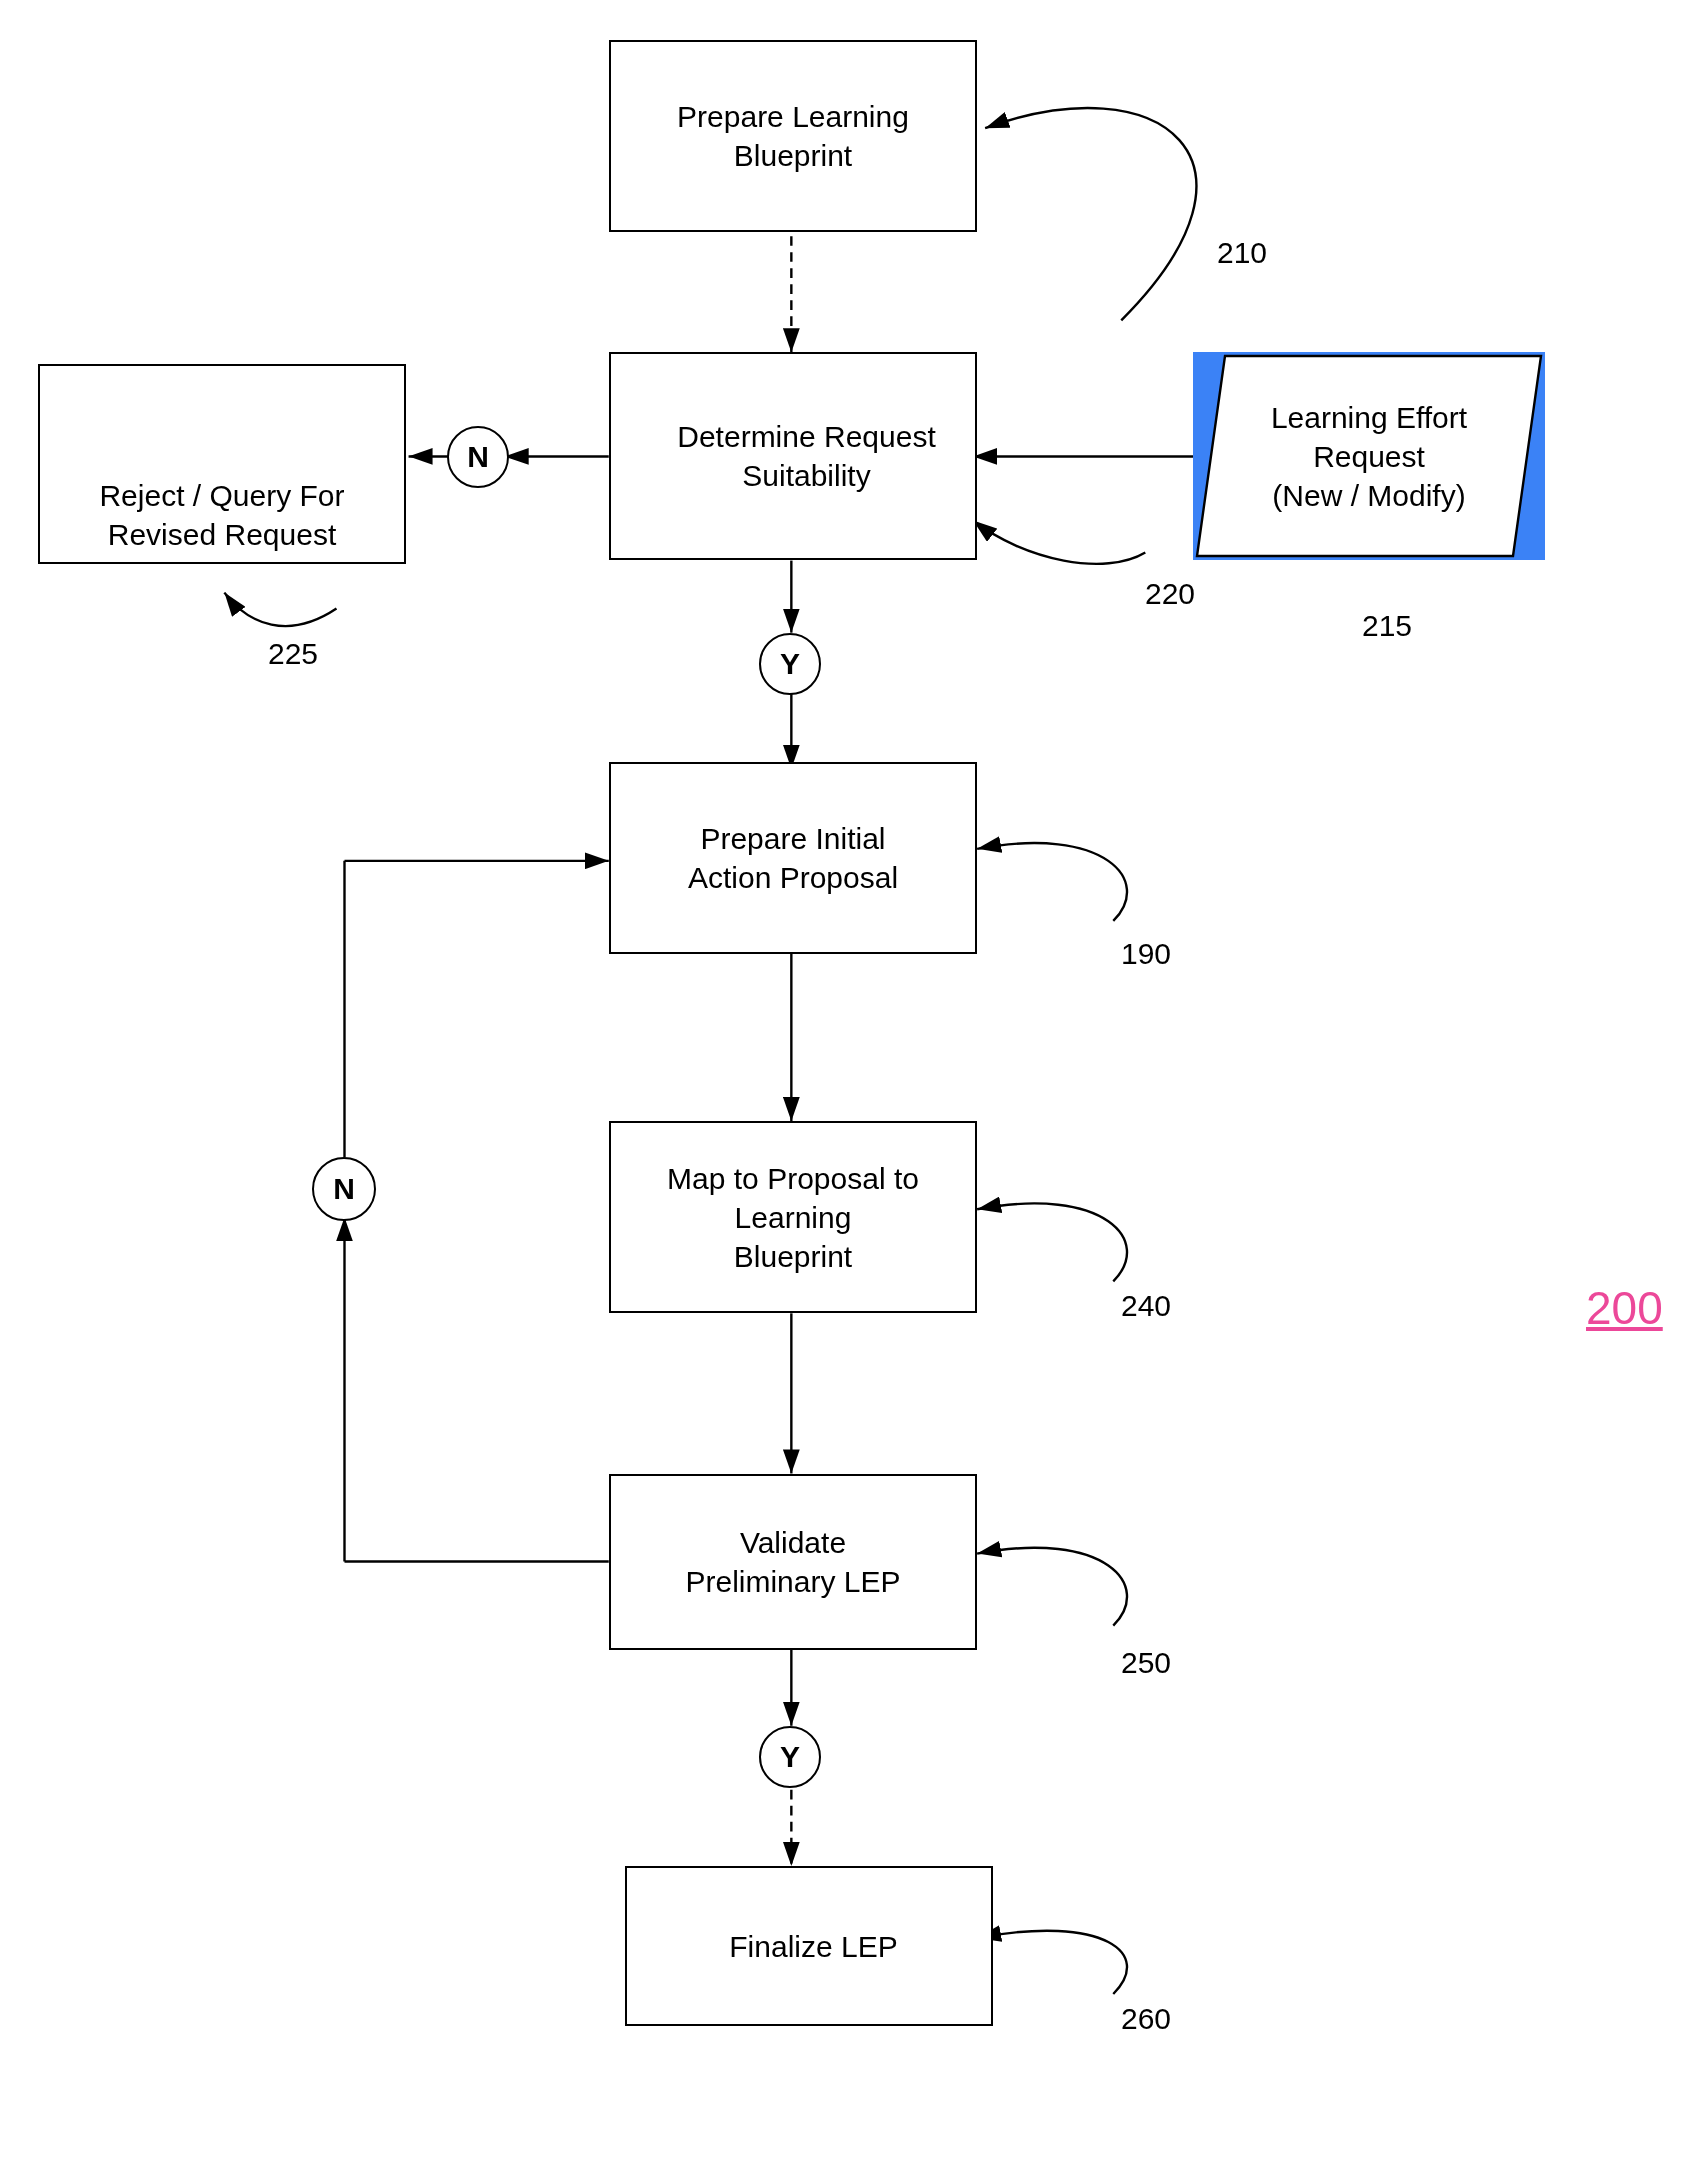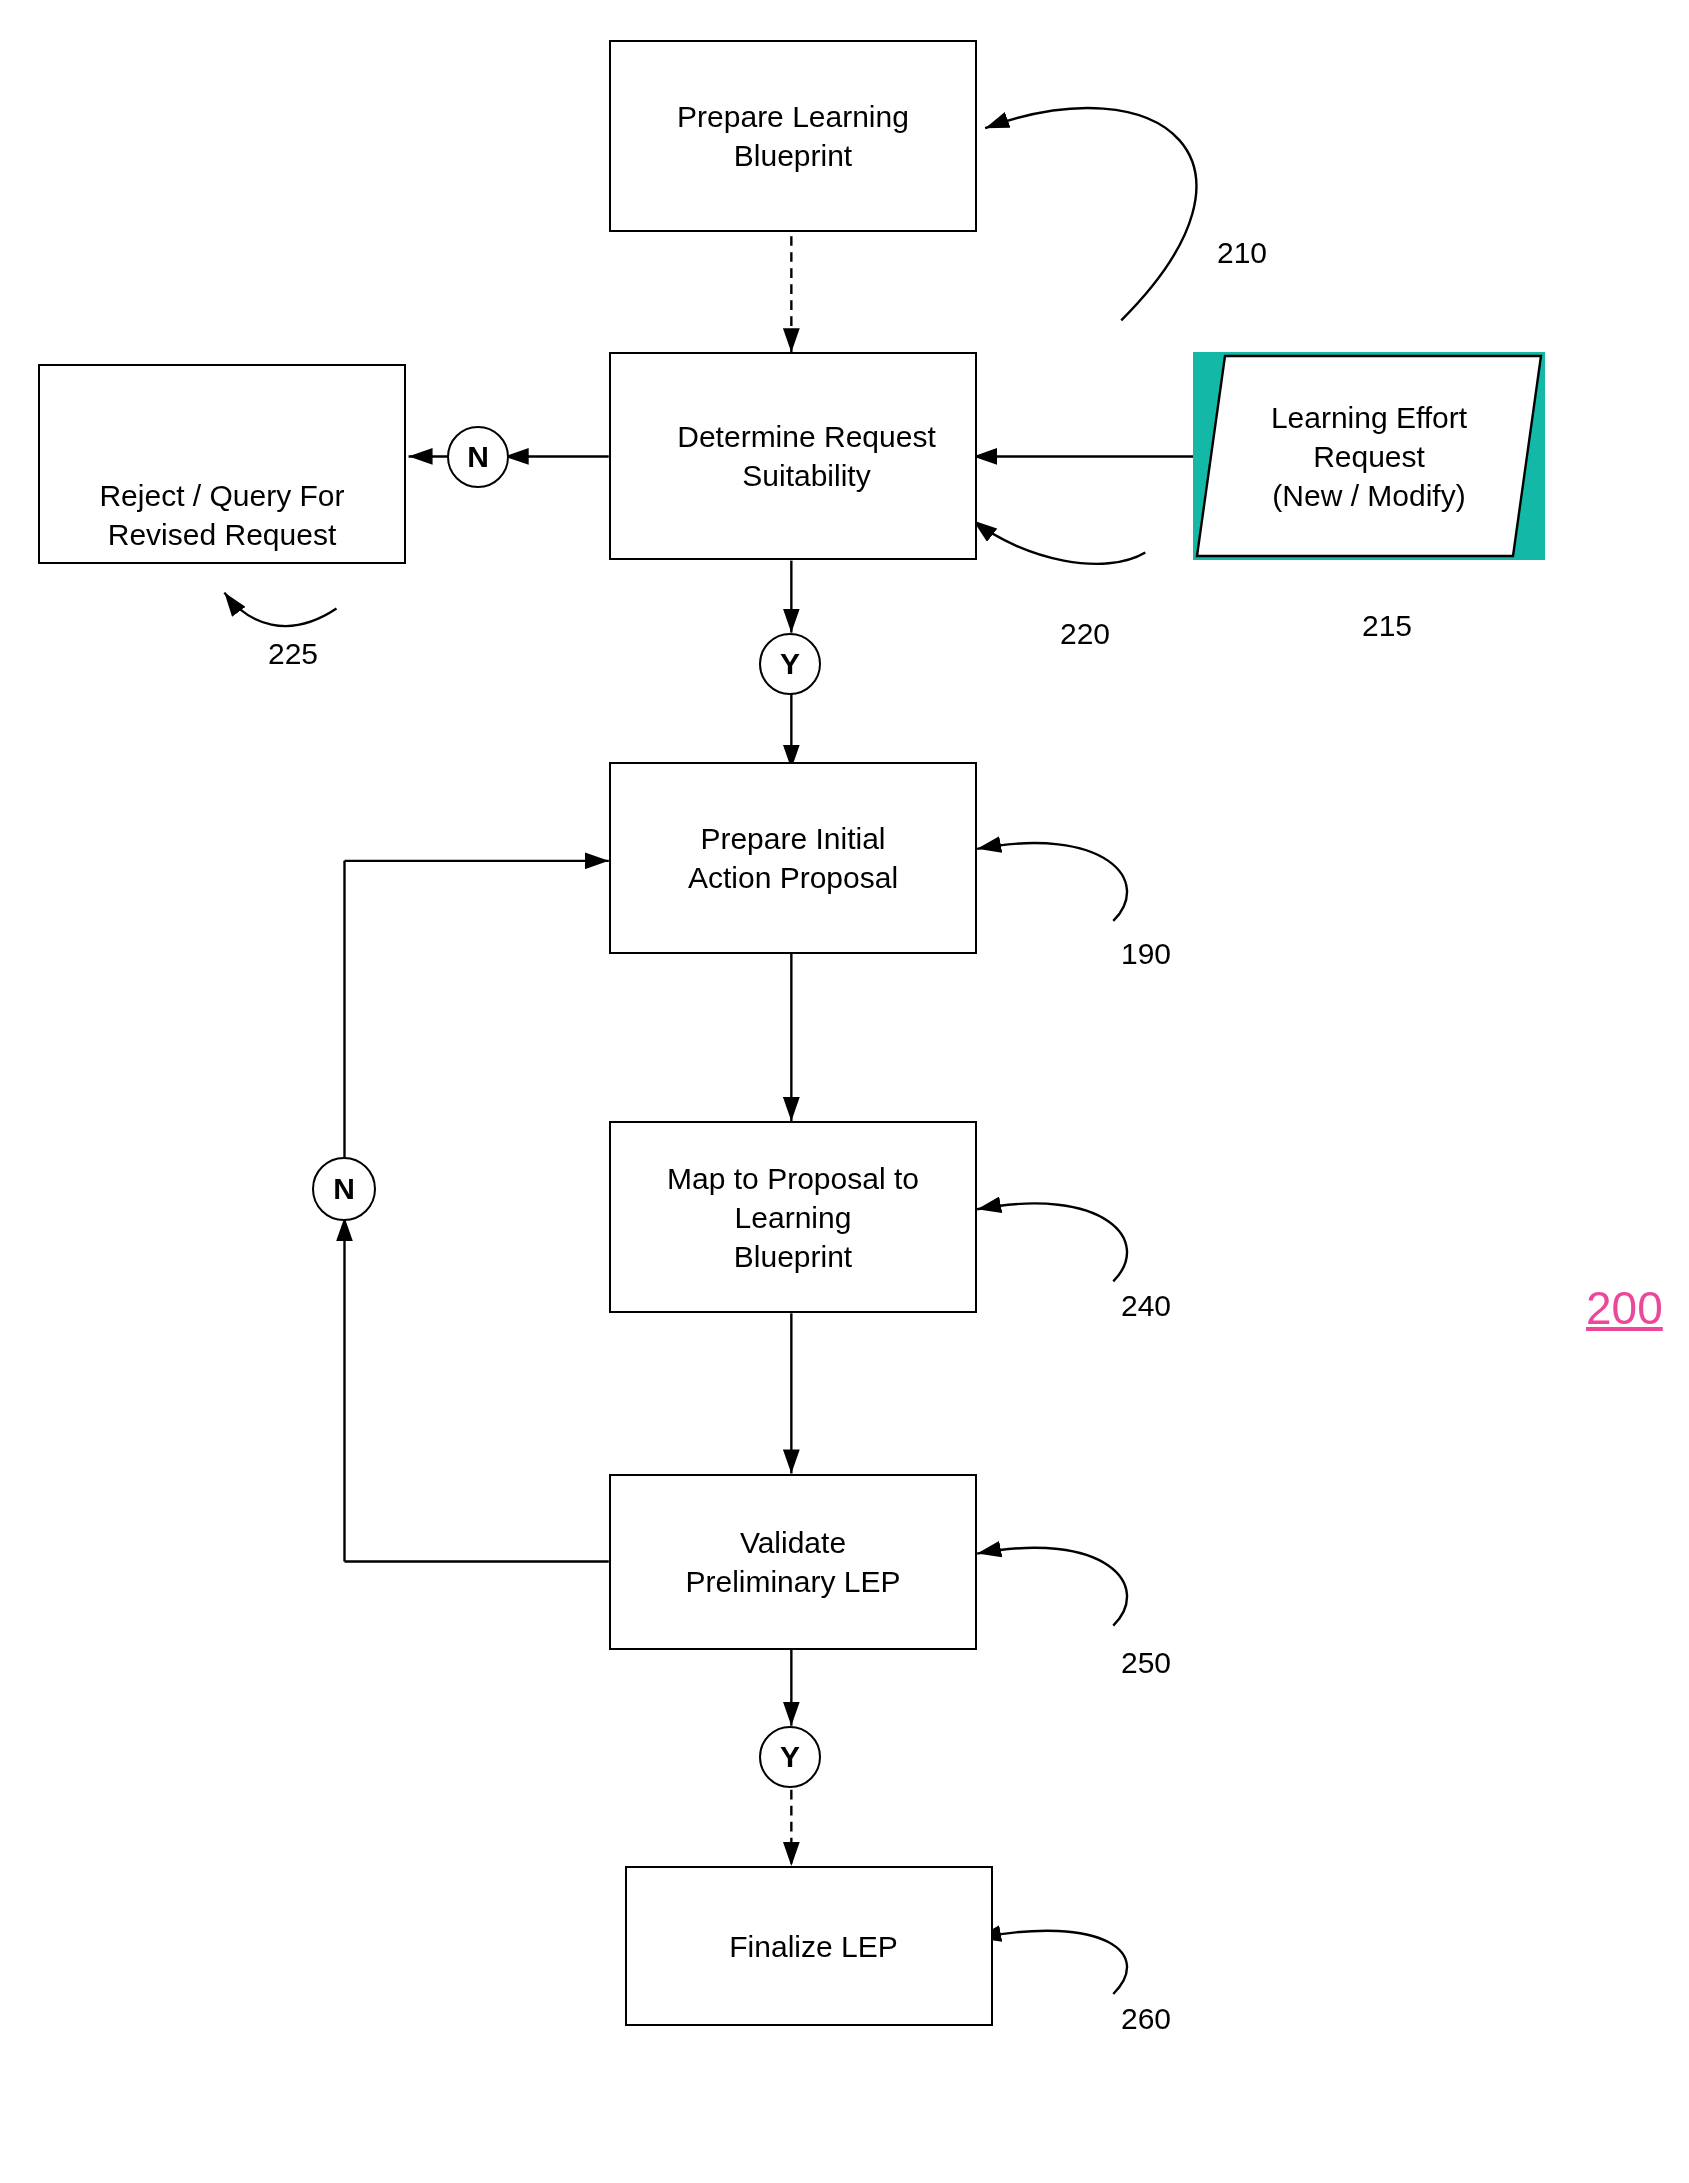--- a/index.html
+++ b/index.html
@@ -128,21 +128,21 @@
   <div class="box" style="left: 609px; top: 352px; width: 368px; height: 208px; padding-left: 35px;">
     <span>Determine
 Request Suitability</span>
   </div>
 
   <div class="box" style="left: 38px; top: 364px; width: 368px; height: 200px; align-items: flex-end;">
     <span>Reject / Query For
 Revised Request</span>
   </div>
 
-  <div style="position:absolute; left:1193px; top:352px; width:352px; height:208px; background:#14b8a6; display:flex; align-items:center; justify-content:center; text-align:center; font-size:30px; line-height:1.3; padding:8px;">
+  <div style="position:absolute; left:1193px; top:352px; width:352px; height:208px; background:#3b82f6; display:flex; align-items:center; justify-content:center; text-align:center; font-size:30px; line-height:1.3; padding:8px;">
     <svg width="352" height="208" style="position:absolute;top:0;left:0;" viewBox="0 0 440 260">
 
       <polygon points="40,5 435,5 400,255 5,255" fill="white" stroke="black" stroke-width="3"></polygon>
     </svg>
     <span style="position:relative;z-index:1;">Learning Effort<br>Request<br>(New / Modify)</span>
   </div>
 
   <div class="circle-node" style="left: 447px; top: 426px; width: 62px; height: 62px;">
     <span>N</span>
   </div>
@@ -172,21 +172,21 @@
   </div>
 
   <div class="box" style="left: 625px; top: 1866px; width: 368px; height: 160px; padding-left: 17px;">
     <span>Finalize LEP</span>
   </div>
 
   <div class="label-num" style="left: 1209px; top: 236px; margin-left: 8px;">210</div>
 
   <div class="label-num" style="left: 1362px; top: 609px;">215</div>
 
-  <div class="label-num" style="left: 1060px; top: 577px; margin-top: 40px;">220</div>
+  <div class="label-num" style="left: 1145px; top: 577px;">220</div>
 
   <div class="label-num" style="left: 268px; top: 637px;">225</div>
 
   <div class="label-num" style="left: 1121px; top: 937px;">190</div>
 
   <div class="label-num" style="left: 1121px; top: 1289px;">240</div>
 
   <div class="label-num" style="left: 1121px; top: 1646px;">250</div>
 
   <div class="label-num" style="left: 1121px; top: 2002px;">260</div>

